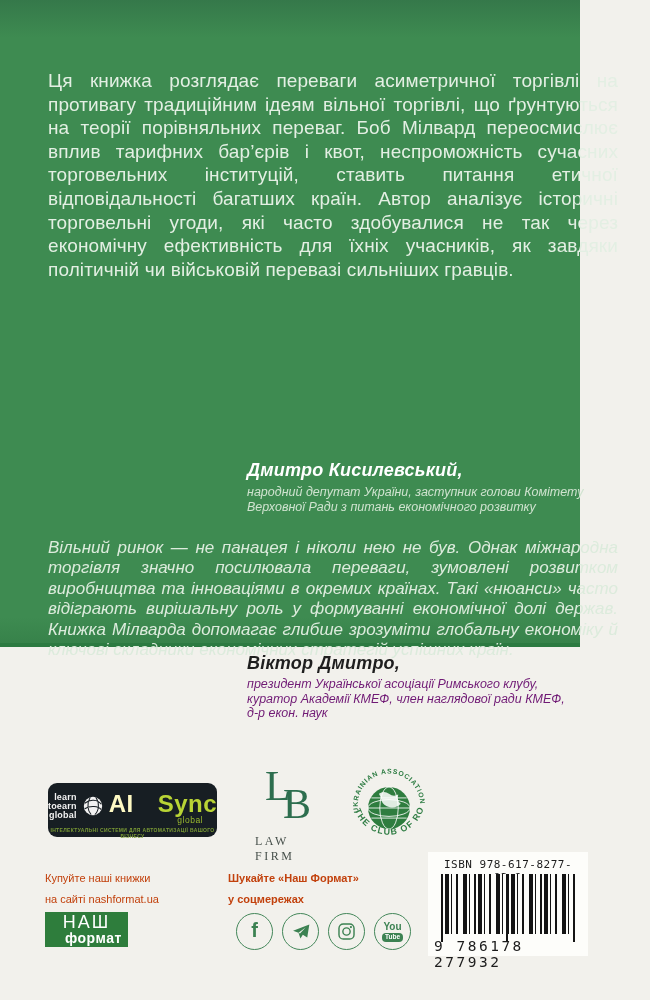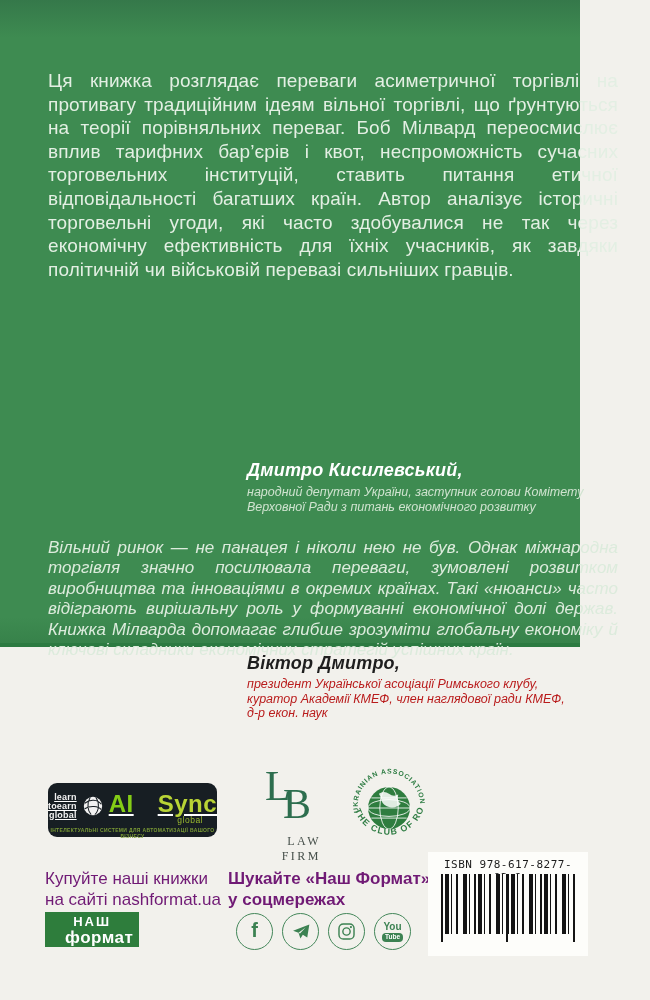--- a/index.html
+++ b/index.html
@@ -35,60 +35,60 @@
   }
   .attr-name-1{top:460px;}
   .attr-title{
     font-size:12.5px;line-height:14.5px;font-style:italic;color:#cfe3cf;
     white-space:pre-line;
   }
   .attr-title-1{top:485px;}
   
   .attr-dark .attr-name{color:#1e1e1e;}
   .attr-name-2{top:653px;}
-  .attr-title-2{top:677px;color:#b91c1c;}
+  .attr-title-2{top:677px;color:#701a75;}
 
   
   .aisync-box{
     position:absolute;left:48px;top:783px;width:169px;height:54px;
     background:#171e23;border-radius:9px;color:#fff;
   }
-  .aisync-inner{position:absolute;left:0;top:4px;width:100%;height:38px;display:flex;align-items:center;justify-content:center;gap:5px;text-decoration:underline;}
+  .aisync-inner{position:absolute;left:0;top:4px;width:100%;height:38px;display:flex;align-items:center;justify-content:center;gap:5px;}
   .l2e-word{font-size:9px;line-height:9px;font-weight:bold;text-align:right;white-space:pre-line;color:#f2f2f2;letter-spacing:.2px;}
   .l2e-globe{width:22px;height:22px;flex:0 0 auto;}
   .aisync-word{font-size:24px;font-weight:bold;letter-spacing:.5px;line-height:24px;position:relative;top:-2px;}
-  .aisync-word .ai{color:#84cc16;}
+  .aisync-word .ai{color:#fef9c3;}
   .aisync-word .sync{color:#b9d435;margin-left:24px;}
   .aisync-global{position:absolute;right:14px;top:32px;font-size:8.5px;color:#9ab92f;letter-spacing:.5px;}
   .aisync-tagline{
     position:absolute;left:0;right:0;top:44px;text-align:center;
     font-size:5px;letter-spacing:.35px;color:#7a9a35;font-weight:bold;
   }
   .lb-logo{position:absolute;left:255px;top:766px;width:66px;height:82px;color:#2d6e4e;}
   .lb-mono{position:relative;width:100%;height:60px;font-family:"Liberation Serif",serif;}
   .lb-mono .lb-l{position:absolute;left:10px;top:-4px;font-size:42px;}
   .lb-mono .lb-b{position:absolute;left:28px;top:14px;font-size:42px;}
   .lb-caption{
-    margin-top:8px;text-align:right;font-family:"Liberation Serif",serif;
+    margin-top:8px;text-align:left;font-family:"Liberation Serif",serif;
     font-size:12px;letter-spacing:2.5px;color:#47504b;
   }
   .cor-logo{position:absolute;left:347px;top:766px;width:84px;height:84px;}
 
   
   .foot-text{
-    position:absolute;font-size:17px;line-height:21px;color:#701a75;white-space:pre-line;
+    position:absolute;font-size:11px;line-height:21px;color:#c2410c;white-space:pre-line;
   }
   .foot-buy{left:45px;top:868px;}
   .foot-social{left:228px;top:868px;font-weight:bold;}
   .nf-logo{
     position:absolute;left:45px;top:912px;display:inline-block;
     background:#2e7d3c;padding:1px 6px 3px;text-align:center;
   }
-  .nf-top{font-size:13px;font-weight:700;color:#ffffff;letter-spacing:2px;line-height:18px;font-family:"Liberation Sans",sans-serif;}
-  .nf-bottom{font-size:17px;font-weight:800;color:#ffffff;letter-spacing:.5px;line-height:12px;margin-top:1px;padding-left:14px;}
+  .nf-top{font-size:18px;font-weight:400;color:#ffffff;letter-spacing:2px;line-height:18px;font-family:"Liberation Sans",sans-serif;}
+  .nf-bottom{font-size:14px;font-weight:800;color:#ffffff;letter-spacing:.5px;line-height:12px;margin-top:1px;padding-left:14px;}
   .social-row{position:absolute;left:236px;top:913px;display:flex;gap:9px;}
   .social-circle{
     width:37px;height:37px;border-radius:50%;border:1.5px solid #44875a;
     display:flex;align-items:center;justify-content:center;box-sizing:border-box;
     background:transparent;color:#3c8252;
   }
   .fb-glyph{font-size:20px;font-weight:bold;position:relative;top:-1px;}
   .yt-col{display:flex;flex-direction:column;align-items:center;line-height:1;}
   .yt-you{font-size:10px;font-weight:bold;color:#3c8252;}
   .yt-tube{margin-top:1px;background:#3c8252;border-radius:4px;width:21px;height:9px;display:flex;align-items:center;justify-content:center;}
@@ -221,15 +221,16 @@
       </div>
     </div>
   </div>
 
   <div class="barcode-box">
     <div class="isbn-label">ISBN 978-617-8277-93-2</div>
     <div class="bars"></div>
     <div class="guard g1"></div>
     <div class="guard g2"></div>
     <div class="guard g3"></div>
+    <div class="isbn-digits">9 786178 277932</div>
   </div>
 
 </div>
 
 </body></html>

